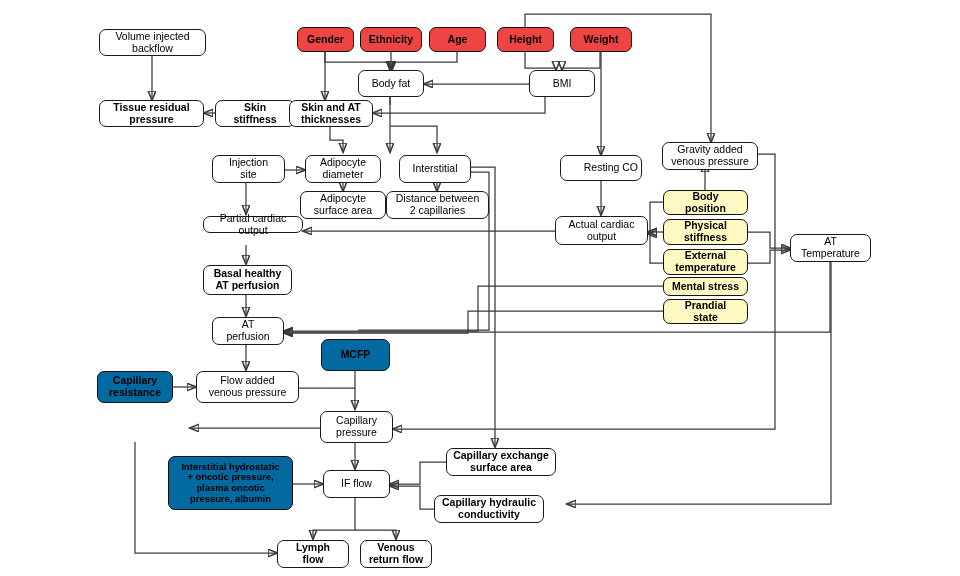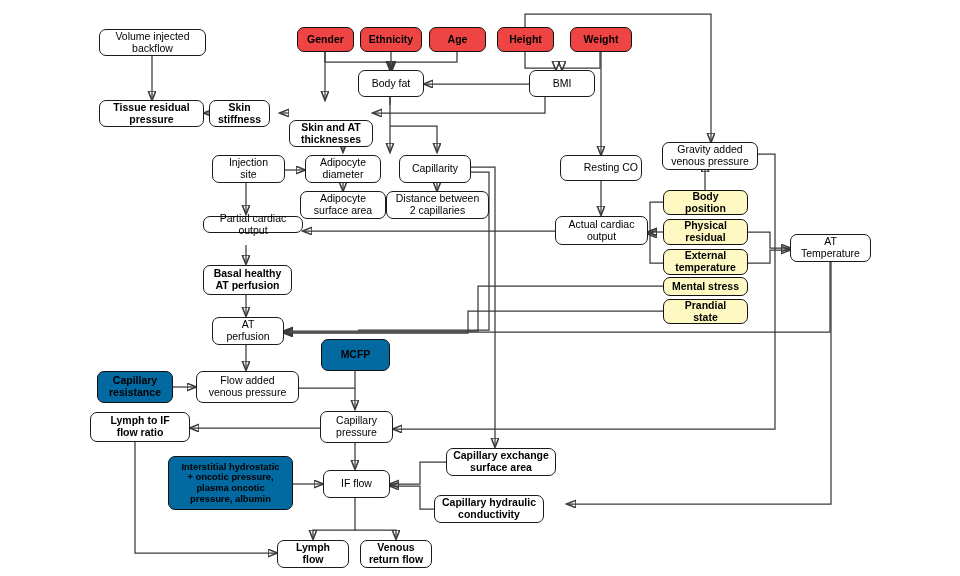--- a/index.html
+++ b/index.html
@@ -163,44 +163,44 @@
       <span style="white-space:pre-line;">Body fat</span>
     </div>
   <div class="node plain" style="left:529px;top:70px;width:66px;height:27px;">
       <span style="white-space:pre-line;">BMI</span>
     </div>
 
   <div class="node" style="left:99px;top:100px;width:105px;height:27px;">
       <span style="white-space:pre-line;">Tissue residual
 pressure</span>
     </div>
-  <div class="node" style="left:209px;top:100px;width:61px;height:27px;">
+  <div class="node" style="left:215px;top:100px;width:80px;height:27px;">
       <span style="white-space:pre-line;">Skin
 stiffness</span>
     </div>
-  <div class="node" style="left:289px;top:100px;width:84px;height:27px;margin-top:20px;">
+  <div class="node" style="left:289px;top:100px;width:84px;height:27px;">
       <span style="white-space:pre-line;">Skin and AT
 thicknesses</span>
     </div>
 
   <div class="node plain" style="left:212px;top:155px;width:73px;height:28px;">
       <span style="white-space:pre-line;">Injection
 site</span>
     </div>
   <div class="node plain" style="left:305px;top:155px;width:76px;height:28px;">
       <span style="white-space:pre-line;">Adipocyte
 diameter</span>
     </div>
   <div class="node plain" style="left:300px;top:191px;width:86px;height:28px;">
       <span style="white-space:pre-line;">Adipocyte
 surface area</span>
     </div>
 
   <div class="node plain" style="left:399px;top:155px;width:72px;height:28px;">
-      <span style="white-space:pre-line;">Capillarity</span>
+      <span style="white-space:pre-line;">Interstitial</span>
     </div>
   <div class="node plain" style="left:386px;top:191px;width:103px;height:28px;">
       <span style="white-space:pre-line;">Distance between
 2 capillaries</span>
     </div>
 
   <div class="node plain" style="left:560px;top:155px;width:82px;height:26px;">
       <span style="white-space:pre-line;text-align:right;">Resting CO</span>
     </div>
 
@@ -208,21 +208,21 @@
       <span style="white-space:pre-line;">Gravity added
 venous pressure</span>
     </div>
 
   <div class="node orange" style="left:663px;top:190px;width:85px;height:25px;">
       <span style="white-space:pre-line;">Body
 position</span>
     </div>
   <div class="node orange" style="left:663px;top:219px;width:85px;height:26px;">
       <span style="white-space:pre-line;">Physical
-residual</span>
+stiffness</span>
     </div>
   <div class="node orange" style="left:663px;top:249px;width:85px;height:26px;">
       <span style="white-space:pre-line;">External
 temperature</span>
     </div>
   <div class="node orange" style="left:663px;top:277px;width:85px;height:19px;">
       <span style="white-space:pre-line;">Mental stress</span>
     </div>
   <div class="node orange" style="left:663px;top:299px;width:85px;height:25px;">
       <span style="white-space:pre-line;">Prandial
@@ -260,24 +260,20 @@
 resistance</span>
     </div>
   <div class="node plain" style="left:196px;top:371px;width:103px;height:32px;">
       <span style="white-space:pre-line;">Flow added
 venous pressure</span>
     </div>
 
   <div class="node plain" style="left:320px;top:411px;width:73px;height:32px;">
       <span style="white-space:pre-line;">Capillary
 pressure</span>
-    </div>
-  <div class="node" style="left:90px;top:412px;width:100px;height:30px;">
-      <span style="white-space:pre-line;">Lymph to IF
-flow ratio</span>
     </div>
 
   <div class="node blue" style="left:168px;top:456px;width:125px;height:54px;font-size:9.4px;">
       <span style="white-space:pre-line;">Interstitial hydrostatic
 + oncotic pressure,
 plasma oncotic
 pressure, albumin</span>
     </div>
 
   <div class="node plain" style="left:323px;top:470px;width:67px;height:28px;">

